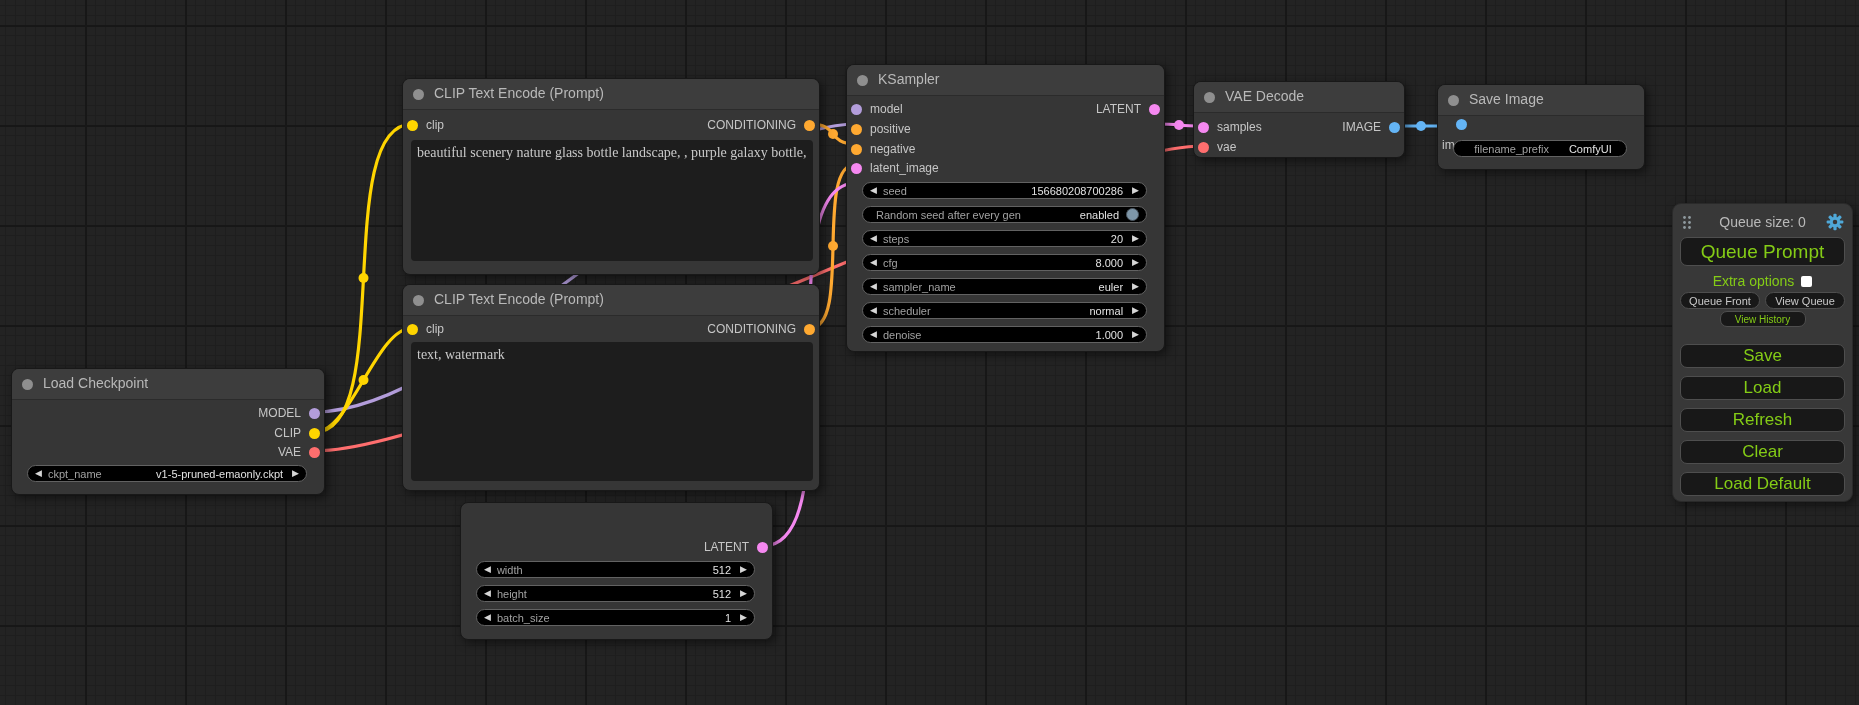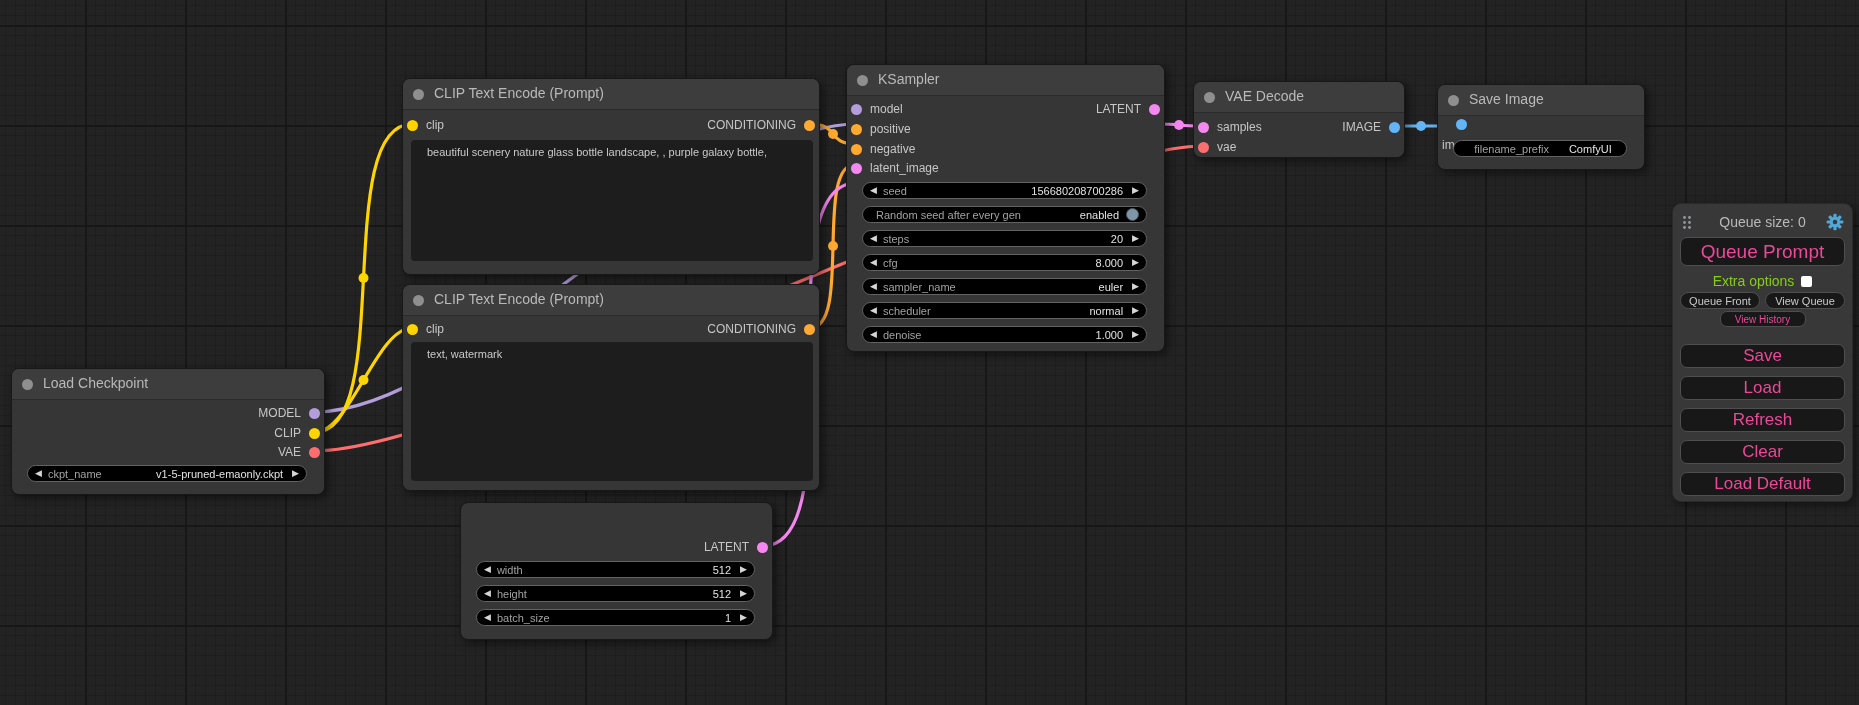--- a/index.html
+++ b/index.html
@@ -17,38 +17,38 @@
   #nodes{position:absolute;left:0;top:0;z-index:2;}
   .node{position:absolute;background:#363636;border:1px solid #181818;border-radius:8px;
     box-shadow:3px 3px 10px rgba(0,0,0,.5);box-sizing:border-box;}
   .nt{position:absolute;left:0;top:0;right:0;height:30px;background:#3d3d3d;
     border-radius:7px 7px 0 0;border-bottom:1px solid #2b2b2b;}
   .nt-dot{position:absolute;left:10px;top:10px;width:11px;height:11px;border-radius:50%;background:#8f8f8f;}
   .nt-txt{position:absolute;left:31px;top:0;line-height:29px;font-size:14px;color:#b9b9b9;white-space:nowrap;}
   .slot{position:absolute;height:16px;display:flex;align-items:center;gap:8px;font-size:12px;color:#c6c6c6;white-space:nowrap;}
   .slot .dot{width:11px;height:11px;border-radius:50%;flex:0 0 auto;}
   .slot.out{flex-direction:row-reverse;}
-  .prompt-box{position:absolute;background:#1d1d1d;border-radius:4px;padding:5px 16px;box-sizing:border-box;
-    font-family:Liberation Sans, sans-serif;font-size:11px;line-height:15px;color:#c9c9c9;
+  .prompt-box{position:absolute;background:#1d1d1d;border-radius:4px;padding:5px 6px;box-sizing:border-box;
+    font-family:Liberation Serif, serif;font-size:14px;line-height:15px;color:#c9c9c9;
     white-space:pre-wrap;word-break:break-word;overflow:hidden;}
   .pill{position:absolute;height:17px;background:#000000;border:1px solid #626262;border-radius:10px;
     box-sizing:border-box;display:flex;align-items:center;font-size:11px;color:#e0e0e0;padding:0 7px;}
   .pill .wlabel{color:#a2a2a2;margin:0 6px;white-space:nowrap;}
   .pill .wvalue{color:#e2e2e2;white-space:nowrap;}
   .pill .sp{flex:1;}
   .pill .arr{font-size:9px;color:#d6d6d6;line-height:15px;}
   .pill .toggle-dot{width:13px;height:13px;border-radius:50%;background:#7e96a8;border:1px solid #4c5761;
     box-sizing:border-box;margin-left:7px;flex:0 0 auto;}
   .pill.text{justify-content:center;}
   .pill.text .wlabel{margin-right:20px;}
   
   #queue-panel{position:absolute;left:1672px;top:203px;width:181px;height:299px;z-index:10;
     background:#383838;border:1px solid #2a2a2a;border-radius:9px;box-shadow:3px 3px 10px rgba(0,0,0,.5);box-sizing:border-box;}
   #queue-panel .qbtn{position:absolute;background:#181818;border:1px solid #4e4e4e;border-radius:7px;
-    color:#ec4899;display:flex;align-items:center;justify-content:center;box-sizing:border-box;cursor:pointer;
+    color:#84cc16;display:flex;align-items:center;justify-content:center;box-sizing:border-box;cursor:pointer;
     font-family:"Liberation Sans",sans-serif;padding:0;}
   #qp-size{position:absolute;left:0;right:0;top:10px;text-align:center;font-size:14px;color:#b9b9b9;}
   #qp-handle{position:absolute;left:9px;top:11px;}
   #qp-gear{position:absolute;right:8px;top:9px;cursor:pointer;}
   #queue-prompt{left:7px;right:7px;top:33px;height:29px;font-size:19px;}
   #qp-extra{position:absolute;left:0;right:0;top:69px;height:16px;display:flex;align-items:center;justify-content:center;gap:7px;}
   #qp-extra span.lbl{font-size:14px;color:#84cc16;}
   #qp-check{width:11px;height:11px;background:#ffffff;border-radius:2px;display:inline-block;cursor:pointer;}
   #qp-srow{position:absolute;left:7px;right:7px;top:88px;height:17px;display:flex;gap:5px;}
   #qp-srow .qbtn{position:relative;flex:1;height:17px;font-size:11px;border-radius:9px;color:#c9c9c9;}

